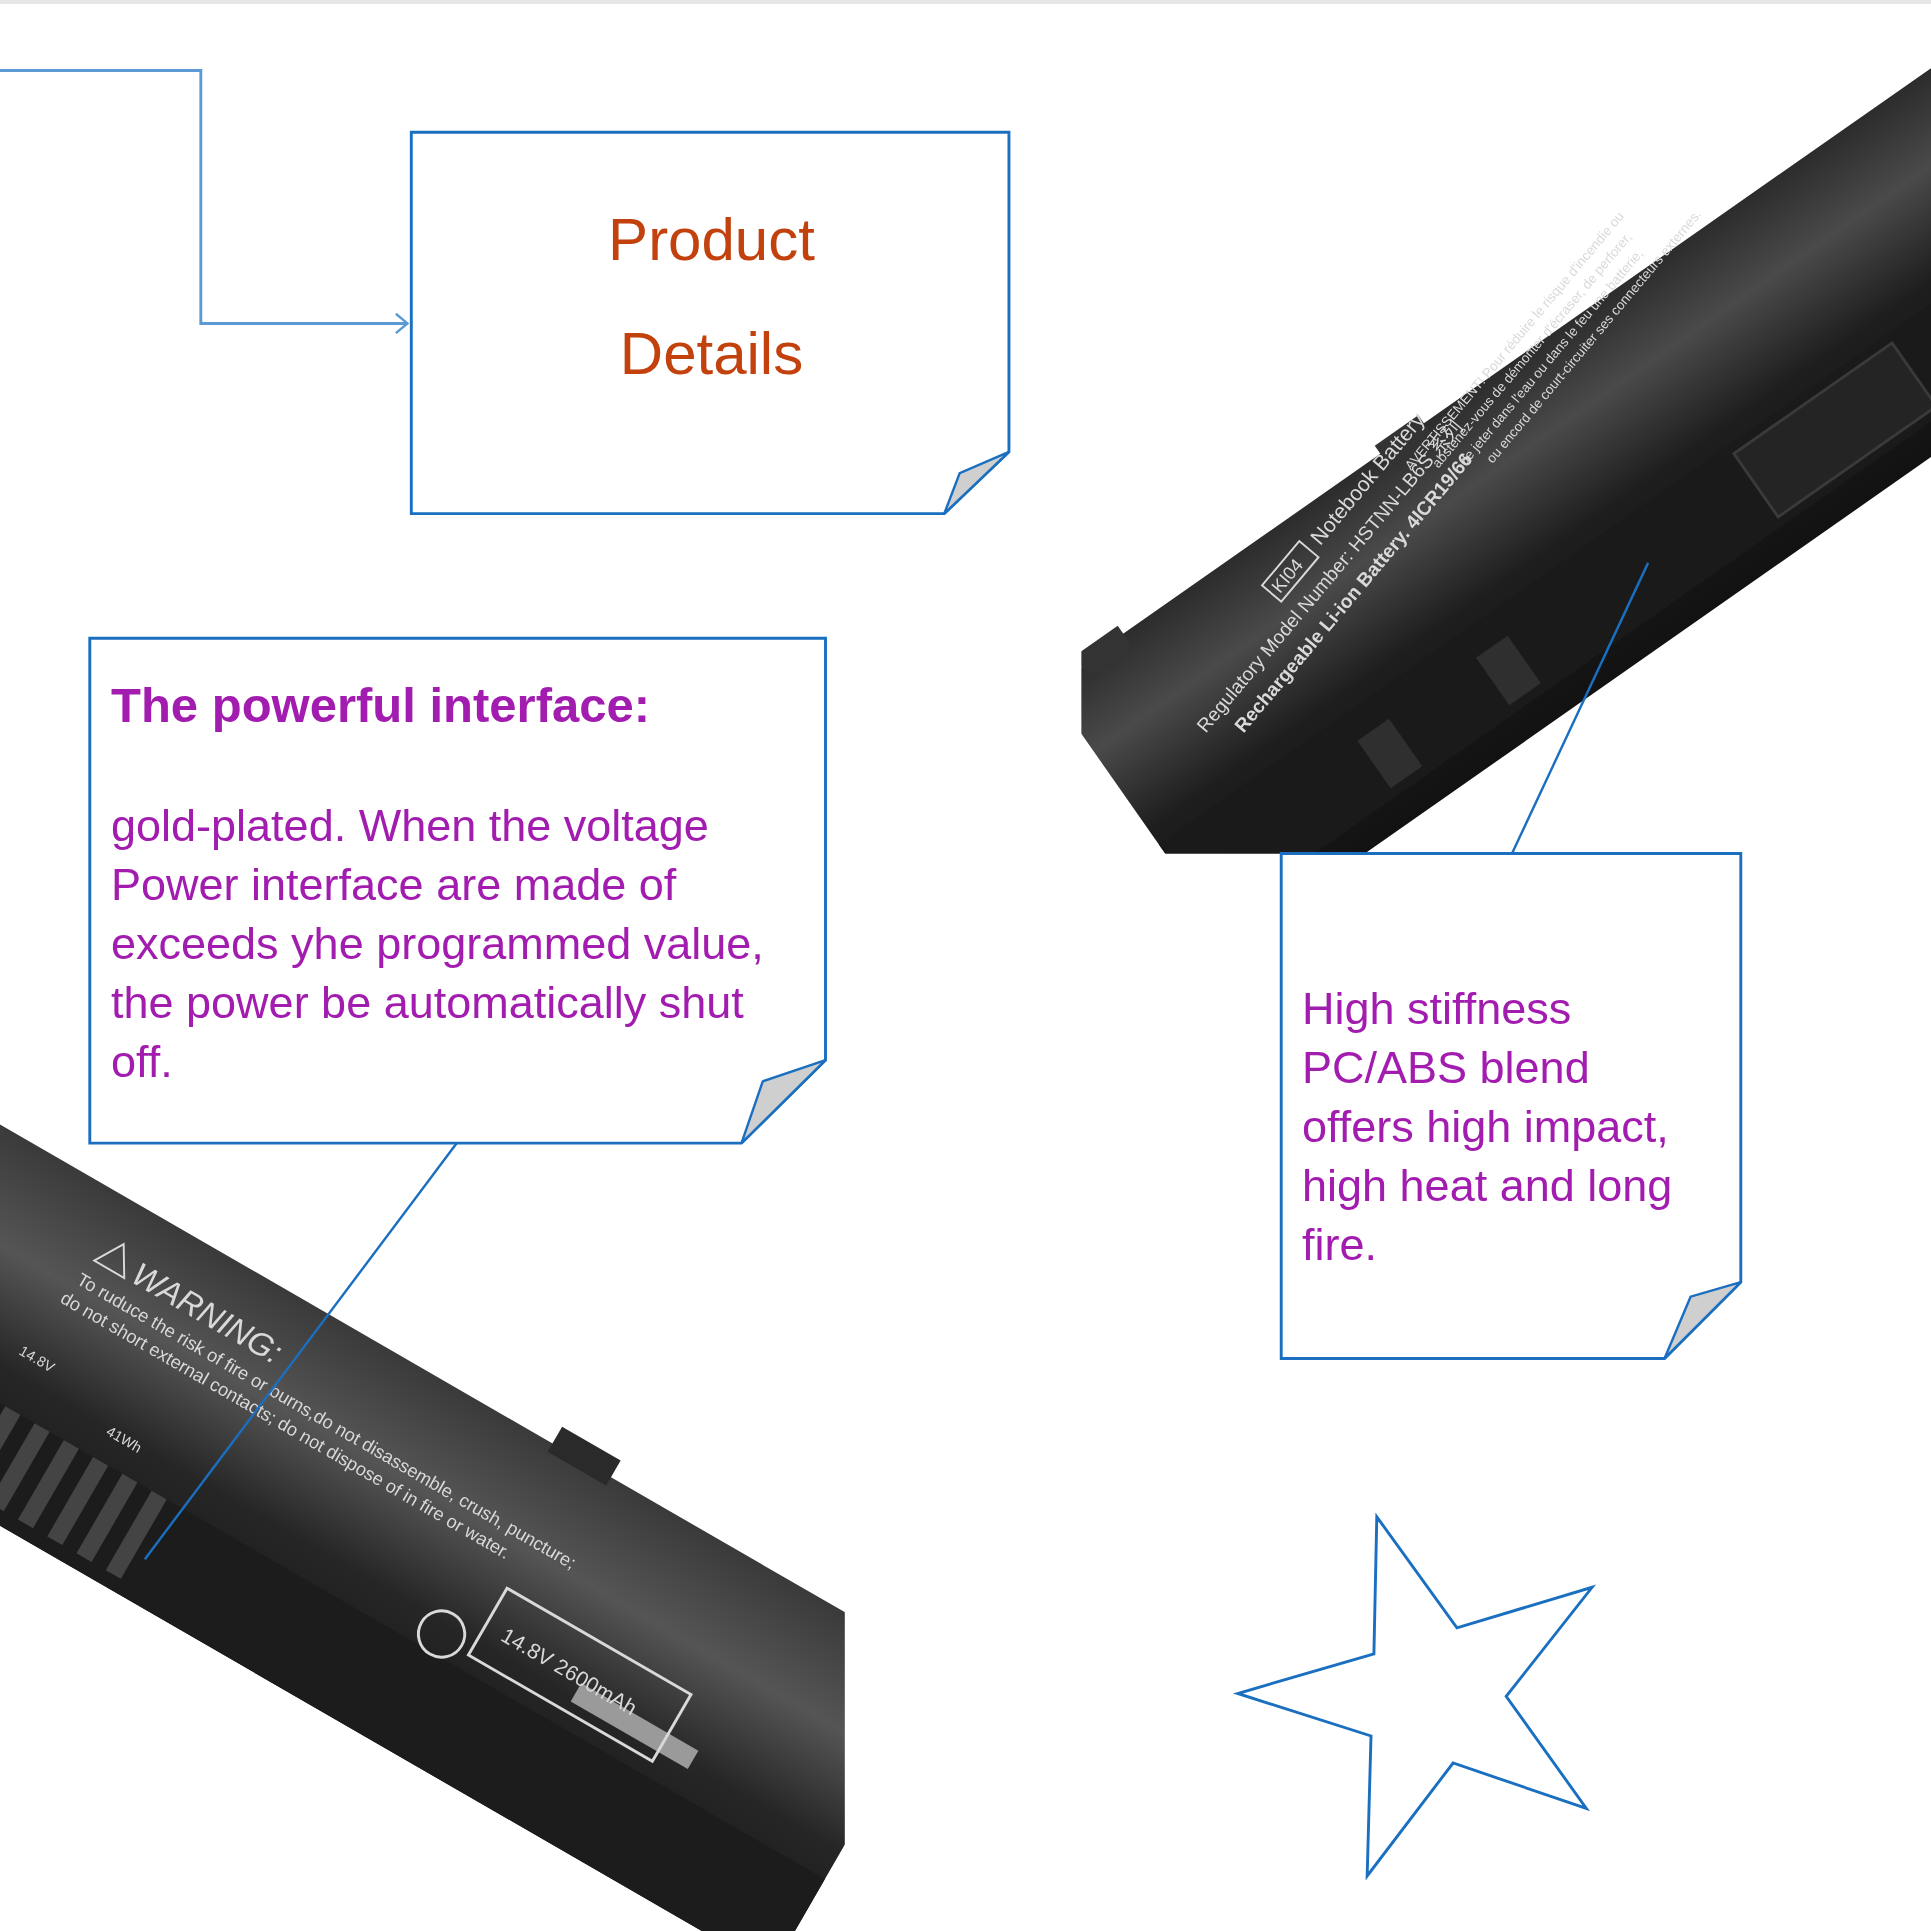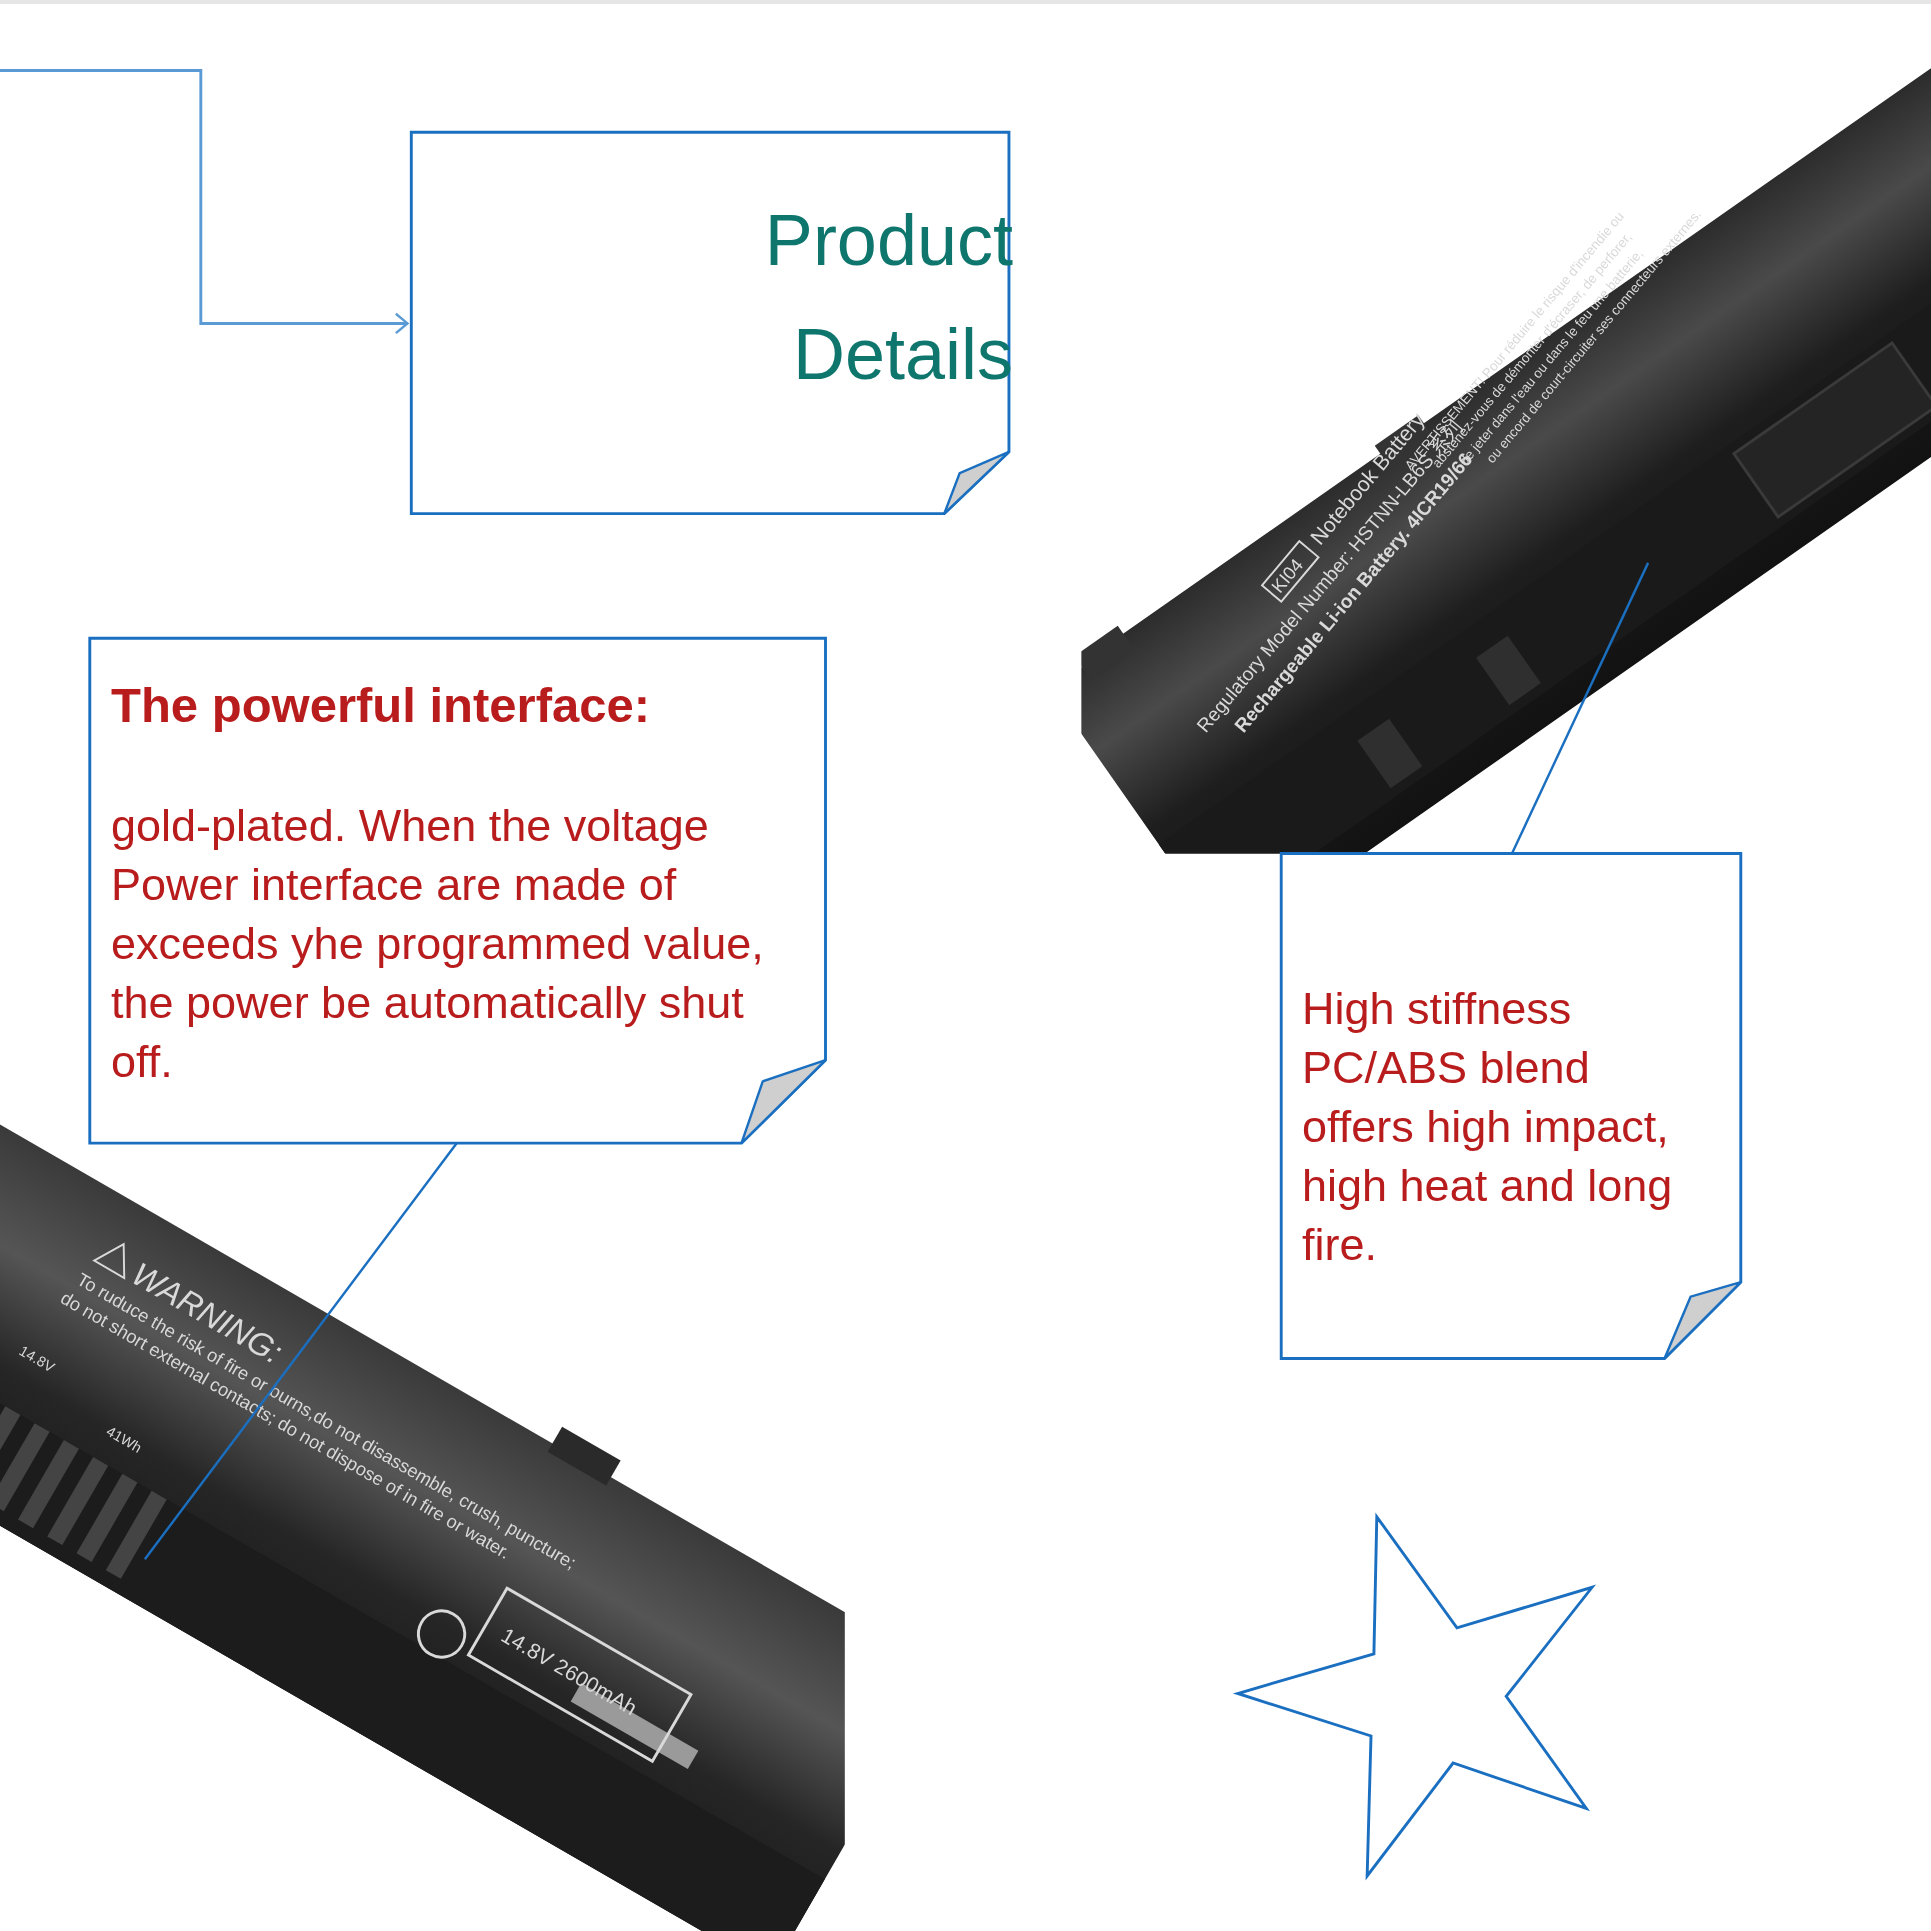--- a/index.html
+++ b/index.html
@@ -3,24 +3,24 @@
   <meta charset="utf-8">
   <style>
     html, body { margin: 0; padding: 0; }
     body {
       width: 1931px; height: 1931px; position: relative; overflow: hidden;
       background: #ffffff;
       font-family: "Liberation Sans", sans-serif;
     }
     .top-strip { position: absolute; left: 0; top: 0; width: 1931px; height: 3.9px; background: #e6e6e6; }
     .layer { position: absolute; left: 0; top: 0; width: 1931px; height: 1931px; }
-    .txt { position: absolute; color: #b91c1c; font-family: "Liberation Sans", sans-serif; }
+    .txt { position: absolute; color: #a21caf; font-family: "Liberation Sans", sans-serif; }
     .title {
-      left: 410px; top: 183px; width: 603px; text-align: right;
-      font-size: 72px; line-height: 114px; color: #0f766e;
+      left: 410px; top: 183px; width: 603px; text-align: center;
+      font-size: 60px; line-height: 114px; color: #c2410c;
     }
     .title span { display: block; }
     .box-h { font-weight: bold; font-size: 49px; line-height: 58px; white-space: nowrap; }
     .box-p { font-size: 45px; line-height: 59px; margin: 0; }
     .box1 { left: 111px; top: 676px; width: 714px; }
     .box1 .box-p { margin-top: 62px; }
     .box2 { left: 1302px; top: 925px; width: 434px; }
     .box2 .box-p { margin-top: 54px; }
     .box2 .box-p span, .box1 .box-p span { display: block; white-space: nowrap; }
     .battery-label { fill: #d9d9d9; font-family: "Liberation Sans", sans-serif; }

